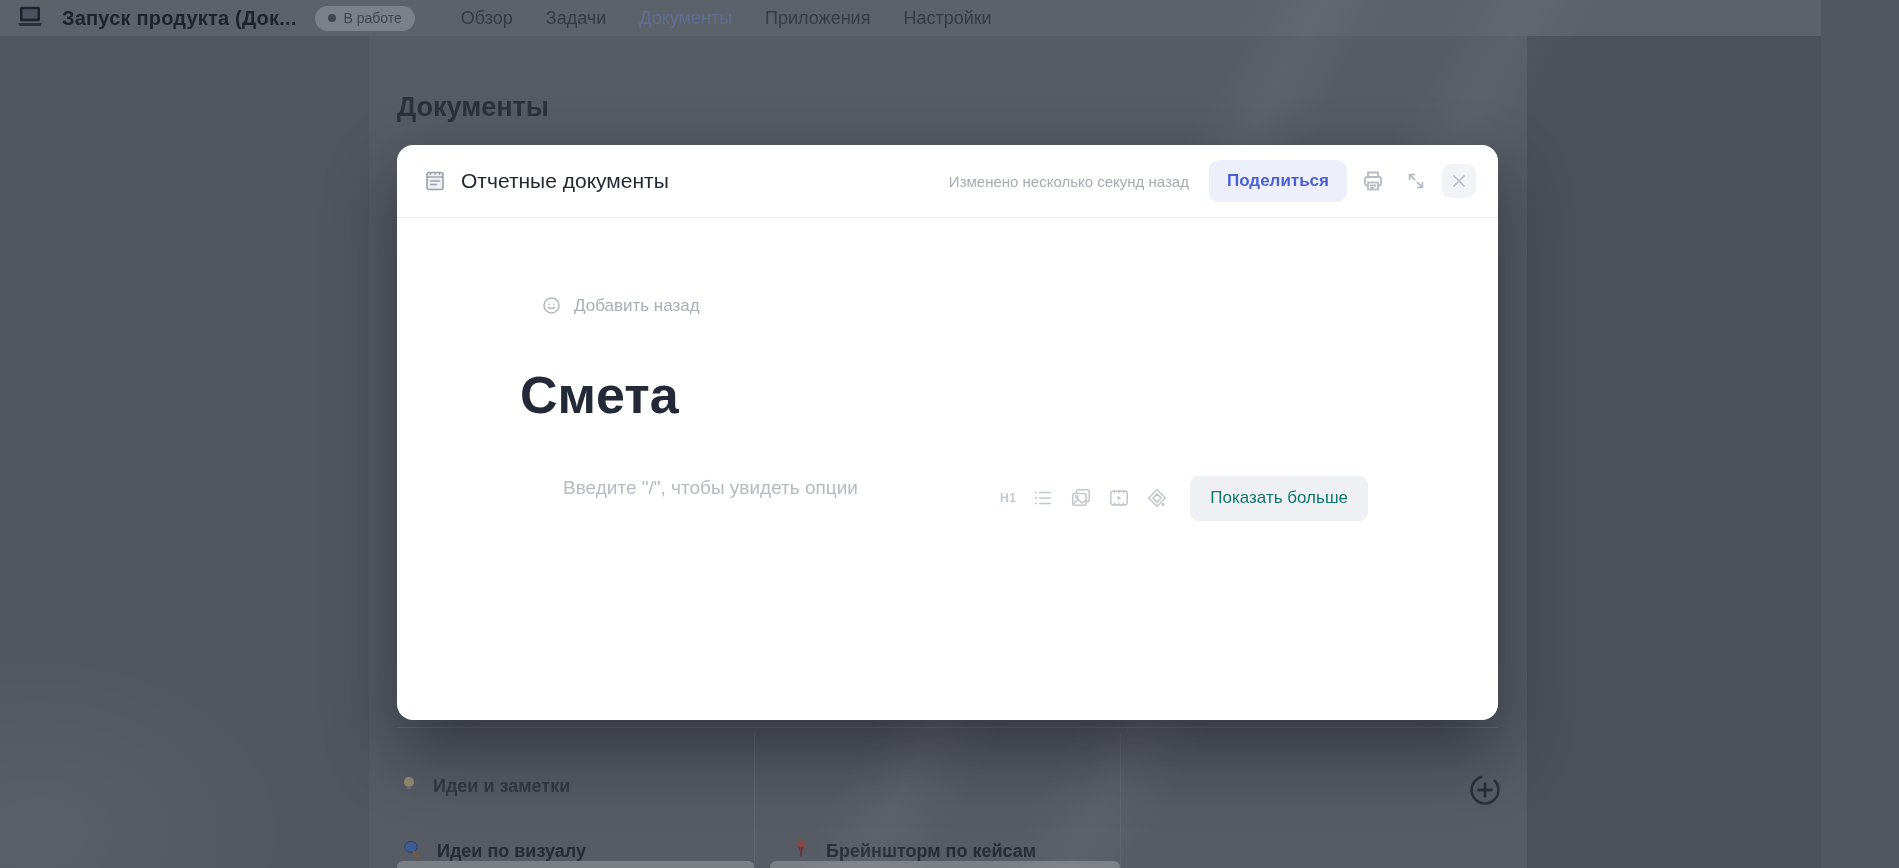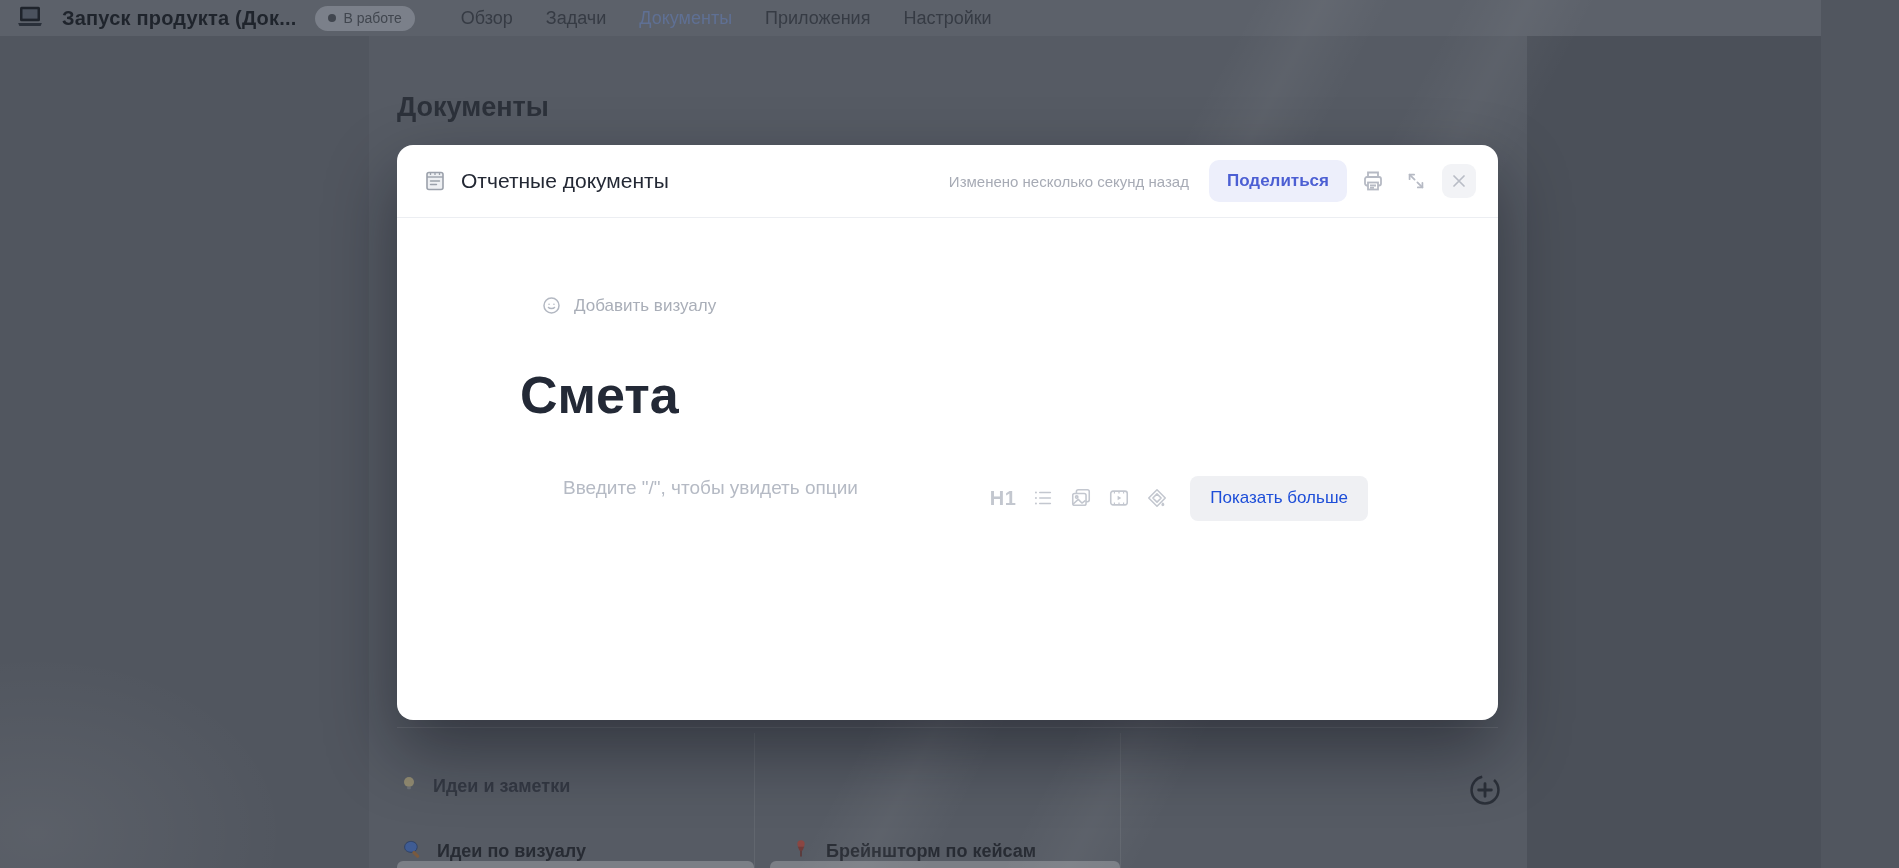--- a/index.html
+++ b/index.html
@@ -78,25 +78,25 @@
 
   .add-icon-row {
     position:absolute; left:144px; top:150px; display:flex; align-items:center; gap:12px;
     color:#a9aeb8; font-size:17px; cursor:pointer;
   }
   .smiley { width:21px; height:21px; color:#b3b8c2; }
   .doc-title { position:absolute; left:123px; top:225px; font-size:52px; line-height:50px; font-weight:700; color:#232936; cursor:text; }
   .placeholder { position:absolute; left:166px; top:331px; font-size:19px; line-height:24px; color:#b5bac4; cursor:text; }
 
   .editor-toolbar { position:absolute; top:330px; right:130px; height:46px; display:flex; align-items:center; gap:16px; color:#c3c7cf; }
-  .tb-h1 { font-size:20px; font-weight:700; letter-spacing:.5px; cursor:pointer;padding-left:24px; }
+  .tb-h1 { font-size:12px; font-weight:700; letter-spacing:.5px; cursor:pointer;padding-left:24px; }
   .tb-icon { width:22px; height:22px; cursor:pointer; }
   .show-more-btn {
     height:45px; padding:0 20px; margin-left:6px; border:none; background:#eff0f3;
-    border-radius:8px; color:#1d4ed8; font-size:17px; font-weight:500; cursor:pointer;
+    border-radius:8px; color:#0f766e; font-size:17px; font-weight:500; cursor:pointer;
     font-family:inherit;
   }
 
   .help-btn {
     position:absolute; left:1842px; top:815px; width:46px; height:46px; border-radius:50%;
     background:#1e2836; color:#8f98a4; font-size:19px; font-weight:700;
     display:flex; align-items:center; justify-content:center; z-index:6; cursor:pointer;
   }
 </style>
 </head>
@@ -218,21 +218,21 @@
 
     <div class="add-icon-row">
       <span class="smiley">
         <svg viewBox="0 0 24 24" width="21" height="21" fill="none" stroke="currentColor" stroke-width="1.7">
           <circle cx="12" cy="12" r="8.6"></circle>
           <circle cx="9.2" cy="10.5" r="0.9" fill="currentColor" stroke="none"></circle>
           <circle cx="14.8" cy="10.5" r="0.9" fill="currentColor" stroke="none"></circle>
           <path d="M8.5 14.2 C9.5 16 14.5 16 15.5 14.2" stroke-linecap="round"></path>
         </svg>
       </span>
-      <span>Добавить визуалу</span>
+      <span>Добавить назад</span>
     </div>
 
     <div class="doc-title">Смета</div>
 
     <div class="placeholder">Введите "/", чтобы увидеть опции</div>
 
     <div class="editor-toolbar">
       <span class="tb-h1">H1</span>
       <span class="tb-icon">
         <svg viewBox="0 0 24 24" width="22" height="22" fill="none" stroke="currentColor" stroke-width="1.8" stroke-linecap="round">

